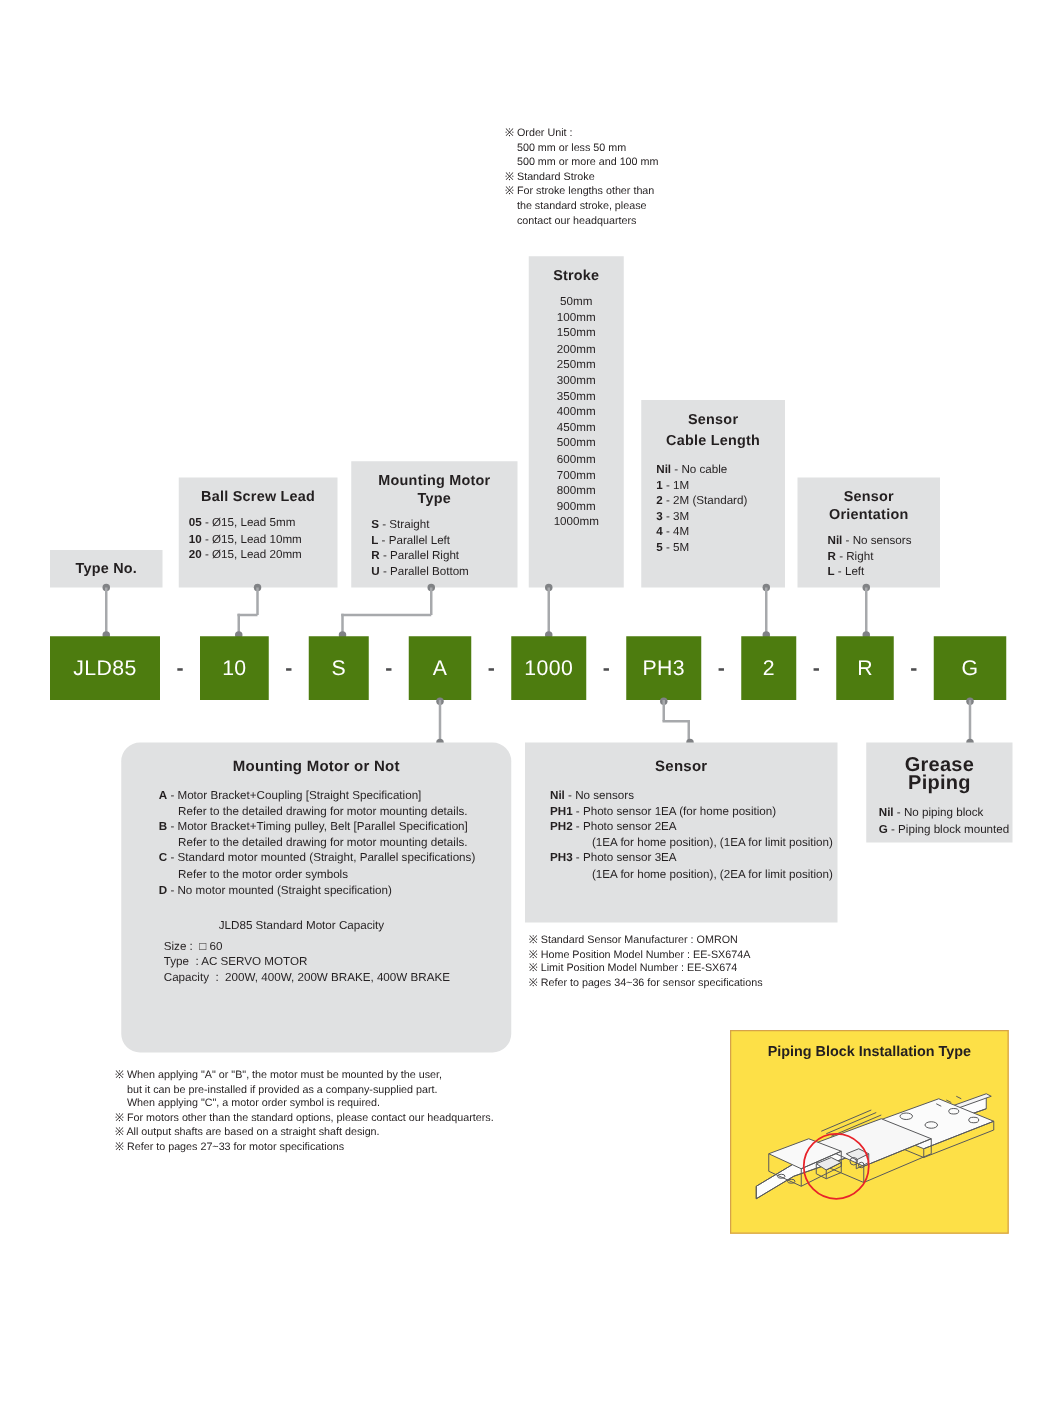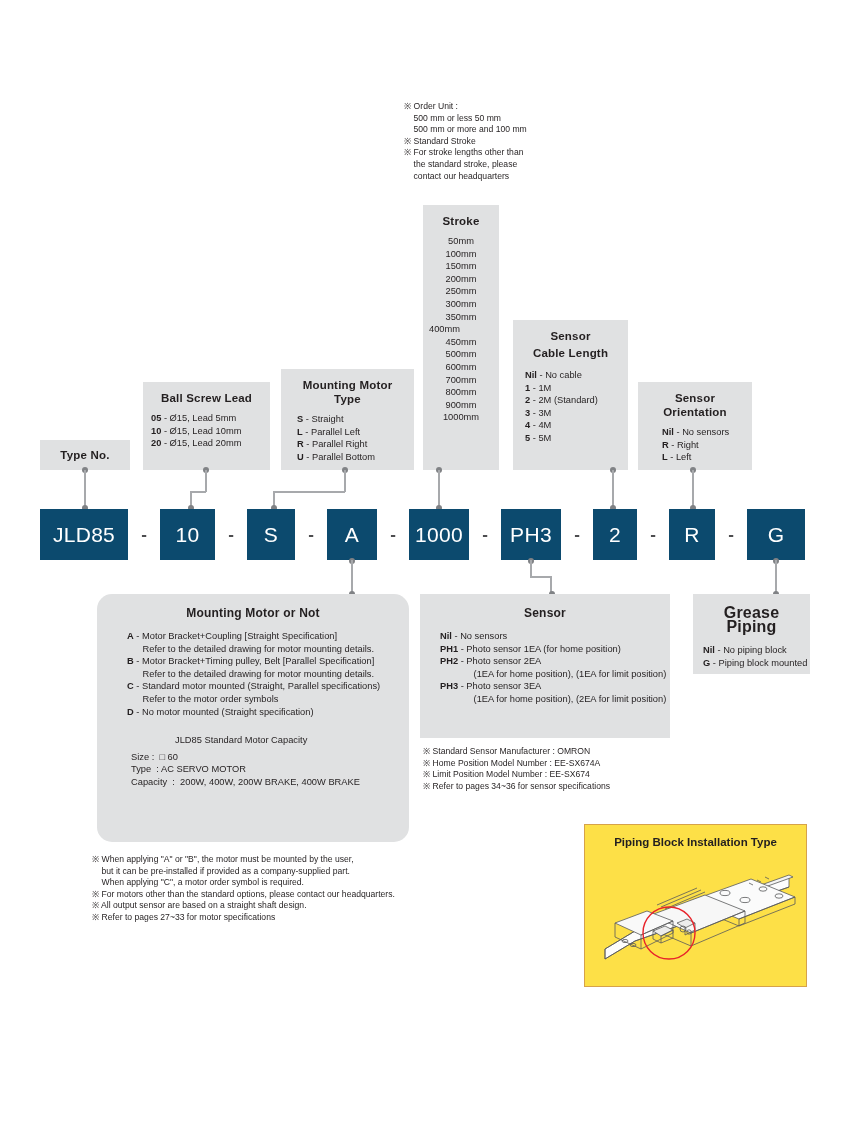--- a/index.html
+++ b/index.html
@@ -21,22 +21,22 @@
     font-weight:bold;font-size:11.5px;text-align:center;
     letter-spacing:.2px;line-height:14px;margin-bottom:7px;color:#231f20;
   }
   .gline{font-size:9.3px;line-height:12.6px;white-space:pre;color:#231f20;}
   .gline b{font-weight:bold;}
   .indent{padding-left:14px;}
 
   
   .orow{position:absolute;left:0;top:509px;width:850px;height:51px;}
   .ocell{
-    position:absolute;top:0;height:51px;background:#0c4a6e;
-    color:#ffffff;font-size:21px;font-weight:normal;
+    position:absolute;top:0;height:51px;background:#4d7c0f;
+    color:#ffffff;font-size:17px;font-weight:normal;
     display:flex;align-items:center;justify-content:center;
     letter-spacing:.3px;
   }
   .dash{
     position:absolute;top:0;height:51px;display:flex;align-items:center;
     justify-content:center;color:#4d4d4f;font-size:17px;font-weight:bold;
   }
 
   
   .vline{position:absolute;width:1.6px;background:#a7a9ac;}
@@ -75,21 +75,21 @@
   <div class="abs gbox" style="left:423px;top:205px;width:76px;height:265px;padding:9px 6px;">
     <div class="gtitle">Stroke</div>
     <div style="text-align:center;">
       <div class="gline" style="text-align:center;">50mm</div>
       <div class="gline" style="text-align:center;">100mm</div>
       <div class="gline" style="text-align:center;">150mm</div>
       <div class="gline" style="text-align:center;">200mm</div>
       <div class="gline" style="text-align:center;">250mm</div>
       <div class="gline" style="text-align:center;">300mm</div>
       <div class="gline" style="text-align:center;">350mm</div>
-      <div class="gline" style="text-align:left;">400mm</div>
+      <div class="gline" style="text-align:center;">400mm</div>
       <div class="gline" style="text-align:center;">450mm</div>
       <div class="gline" style="text-align:center;">500mm</div>
       <div class="gline" style="text-align:center;">600mm</div>
       <div class="gline" style="text-align:center;">700mm</div>
       <div class="gline" style="text-align:center;">800mm</div>
       <div class="gline" style="text-align:center;">900mm</div>
       <div class="gline" style="text-align:center;">1000mm</div>
     </div>
   </div>
 
@@ -242,21 +242,21 @@
       <div class="gline"><b>Nil</b> - No piping block</div>
       <div class="gline"><b>G</b> - Piping block mounted</div>
     </div>
   </div>
 
   <div class="abs notes" style="left:92px;top:854px;width:340px;">
     <div>※ When applying "A" or "B", the motor must be mounted by the user,</div>
     <div>    but it can be pre-installed if provided as a company-supplied part.</div>
     <div>    When applying "C", a motor order symbol is required.</div>
     <div>※ For motors other than the standard options, please contact our headquarters.</div>
-    <div>※ All output sensor are based on a straight shaft design.</div>
+    <div>※ All output shafts are based on a straight shaft design.</div>
     <div>※ Refer to pages 27~33 for motor specifications</div>
   </div>
 
   <div class="panel" style="left:584px;top:824px;width:223px;height:163px;">
     <div class="panel-title">Piping Block Installation Type</div>
     <svg class="dwg" viewBox="0 0 206 120">
       <g fill="none" stroke="#58595b" stroke-width="0.8" stroke-linejoin="round">
 
         <path d="M12 92 L42 74 L196 20 L196 30 L42 84 L12 102 Z" fill="#fdfdfd"></path>
         <path d="M12 92 L42 74 L196 20"></path>

